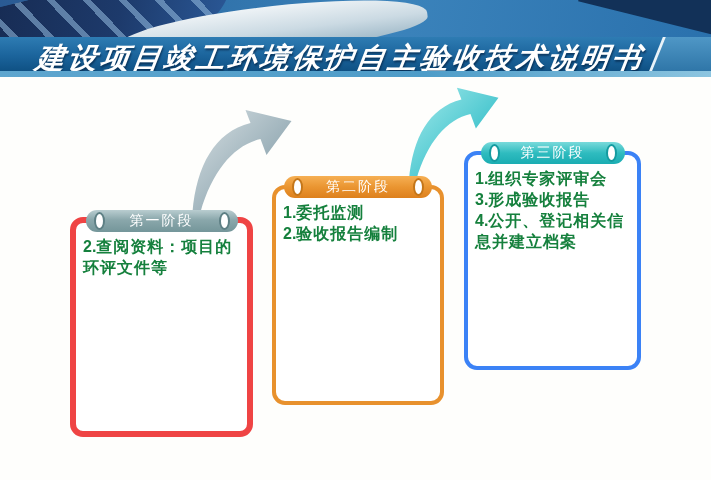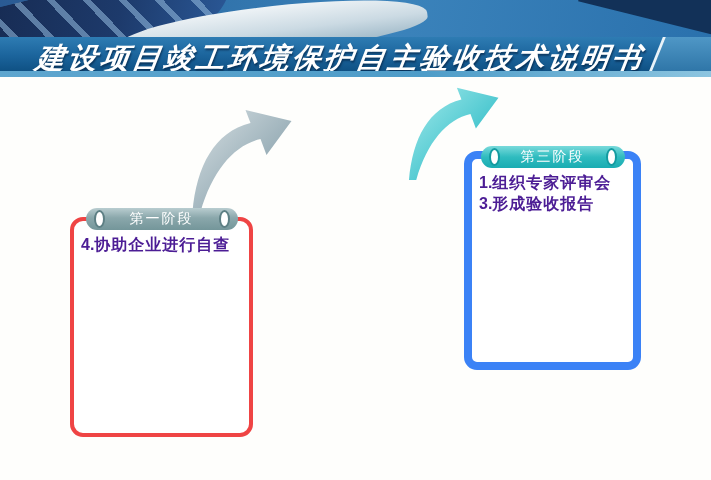--- a/index.html
+++ b/index.html
@@ -55,43 +55,43 @@
   .band-strip{
     position:absolute;left:0;top:71px;width:711px;height:6px;
     background:linear-gradient(90deg,#5ea6cf 0%,#4e9cc8 60%,#8cc5e0 100%);
   }
   
   .arrow{position:absolute;}
   
   .card{
     position:absolute;background:#ffffff;border-radius:13px;box-sizing:border-box;
   }
-  .card.s1{left:70px;top:217px;width:183px;height:220px;border:4px solid #ef4444;}
+  .card.s1{left:70px;top:217px;width:183px;height:220px;border:6px solid #ef4444;}
   .card.s2{left:272px;top:185px;width:172px;height:220px;border:4px solid #e8912d;}
-  .card.s3{left:464px;top:151px;width:177px;height:219px;border:8px solid #3b82f6;}
+  .card.s3{left:464px;top:151px;width:177px;height:219px;border:4px solid #3b82f6;}
   .pill{
     position:absolute;top:-13px;left:50%;transform:translateX(-50%);
     height:22px;border-radius:11px;
     display:flex;align-items:center;justify-content:center;
     color:#ffffff;font-size:14px;letter-spacing:2px;white-space:nowrap;
   }
   .s1 .pill{width:152px;background:linear-gradient(180deg,#b9cdd0 0%,#8aa7ab 45%,#74969a 100%);}
   .s2 .pill{width:148px;background:linear-gradient(180deg,#f6b054 0%,#ea9531 50%,#dd801d 100%);}
   .s3 .pill{width:144px;background:linear-gradient(180deg,#79dadb 0%,#2fbcbf 50%,#1aacb2 100%);}
   .dot{
     position:absolute;top:4px;width:7px;height:14px;border-radius:50%;
     background:#ffffff;
   }
   .dot.l{left:10px;} .dot.r{right:10px;}
   .s1 .dot{box-shadow:0 0 0 2px #5d7f84;}
   .s2 .dot{box-shadow:0 0 0 2px #c4761a;}
   .s3 .dot{box-shadow:0 0 0 2px #149ba0;}
   .items{
     list-style:none;margin:0;padding:13px 5px 0 7px;
-    font-size:16px;font-weight:bold;color:#4c1d95;
+    font-size:16px;font-weight:bold;color:#15803d;
     line-height:21px;letter-spacing:1px;
   }
   .items li{margin:0;}
   .items b{font-family:"Liberation Sans","DejaVu Sans",sans-serif;letter-spacing:0;}
 </style>
 </head>
 <body>
 
 <div class="slide">
 
@@ -128,30 +128,42 @@
     <path d="M8,104 C12,58 30,24 66,15 L61,2 L107,13 L82,47 L76,31 C50,37 28,62 16,104 Z" fill="url(#gradTeal)"></path>
   </svg>
 
   <div class="card s1">
     <div class="pill">
       <span class="dot l"></span>
       <span>第一阶段</span>
       <span class="dot r"></span>
     </div>
     <ol class="items">
-        <li><b>4.</b>协助企业进行自查</li>
+        <li><b>2.</b>查阅资料：项目的环评文件等</li>
       </ol>
   </div>
 
+  <div class="card s2">
+    <div class="pill">
+      <span class="dot l"></span>
+      <span>第二阶段</span>
+      <span class="dot r"></span>
+    </div>
+    <ol class="items">
+        <li><b>1.</b>委托监测</li>
+        <li><b>2.</b>验收报告编制</li>
+      </ol>
+  </div>
 
   <div class="card s3">
     <div class="pill">
       <span class="dot l"></span>
       <span>第三阶段</span>
       <span class="dot r"></span>
     </div>
     <ol class="items">
         <li><b>1.</b>组织专家评审会</li>
         <li><b>3.</b>形成验收报告</li>
+        <li><b>4.</b>公开、登记相关信息并建立档案</li>
       </ol>
   </div>
 
 </div>
 
 </body></html>

